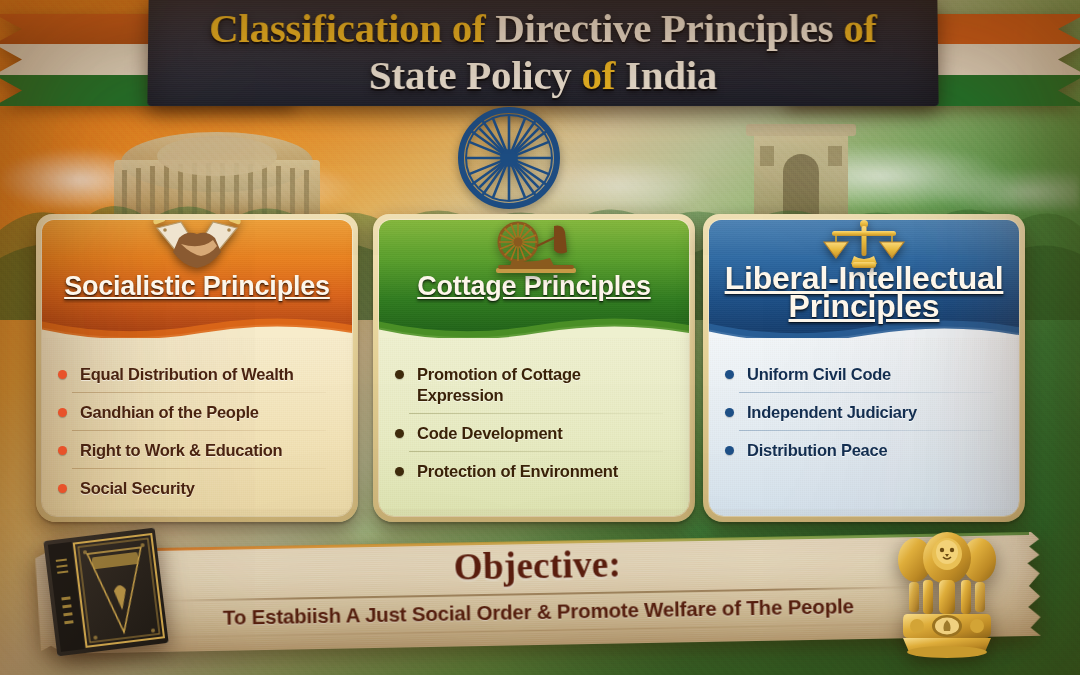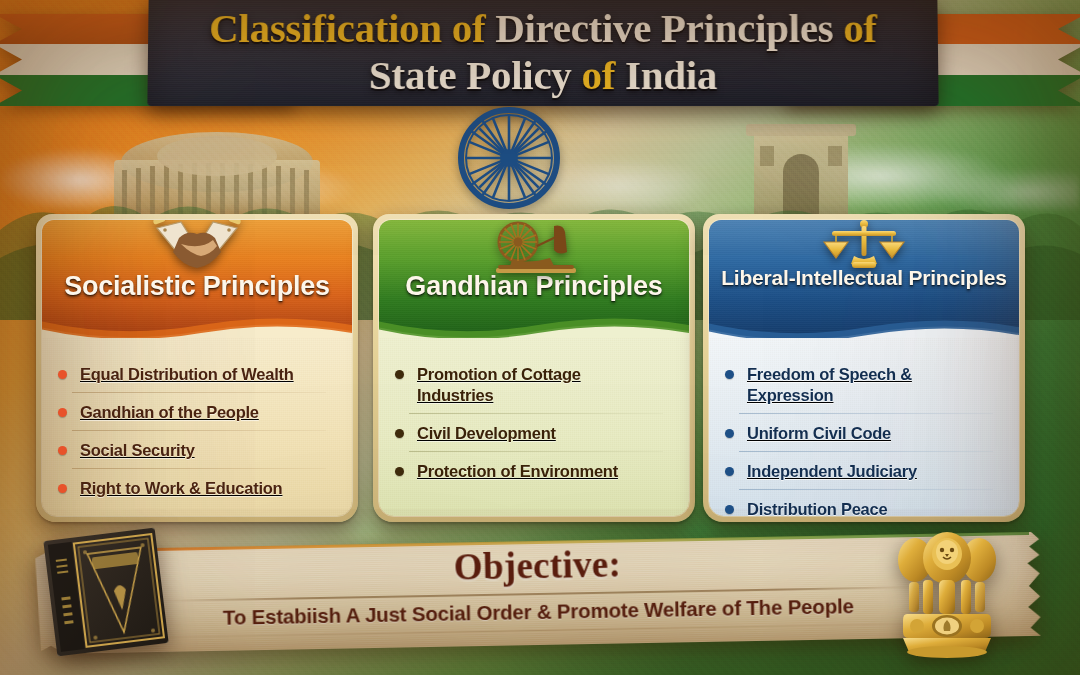--- a/index.html
+++ b/index.html
@@ -148,27 +148,27 @@
     position:absolute; left:10px; right:10px; top:52px;
     text-align:center;
     font-family:"Liberation Sans", sans-serif;
     font-weight:700;
     font-size:27px;
     line-height:29px;
     color:#fdf6ea;
     letter-spacing:-.2px;
     text-shadow: 0 2px 3px rgba(0,0,0,.6), 0 1px 0 rgba(0,0,0,.4);
     z-index:2;
-  }
-  .card.c3 .card-title { top:44px; font-size:21px; line-height:28px; }
+    text-decoration:underline;
+  }
+  .card.c3 .card-title { top:44px; font-size:32px; line-height:28px; }
 
   .card-body {
     position:absolute; left:0; right:0; top:118px; bottom:0;
     padding:26px 24px 12px 14px;
-    text-decoration:underline;
   }
   .c1 .card-body { background:linear-gradient(180deg,#f7eccb 0%, #f3e3b7 55%, #ecd9a6 100%); }
   .c2 .card-body { background:linear-gradient(180deg,#eef0cf 0%, #e8ecc3 55%, #dfe5b2 100%); }
   .c3 .card-body { background:linear-gradient(180deg,#f2f6f9 0%, #e3ecf3 55%, #d4e2ee 100%); }
   .body-grain {
     position:absolute; inset:0; opacity:.28; pointer-events:none;
     background-image:
       repeating-linear-gradient(0deg, rgba(255,255,255,.13) 0 1px, rgba(140,110,60,.07) 1px 2px),
       repeating-linear-gradient(90deg, rgba(255,255,255,.09) 0 1px, rgba(140,110,60,.05) 1px 2px);
   }
@@ -407,22 +407,22 @@
             <rect x="2" y="2" width="12" height="5" rx="2" transform="rotate(-20 8 4)" fill="#e8c96e"></rect>
             <rect x="78" y="2" width="12" height="5" rx="2" transform="rotate(20 84 4)" fill="#e8c96e"></rect>
           </svg>
           <div class="card-title">Socialistic Principles</div>
         </div>
         <div class="card-body">
           <div class="body-grain"></div>
           <ul class="bullets">
             <li>Equal Distribution of Wealth</li>
             <li>Gandhian of the People</li>
+            <li>Right to Work &amp; Education</li>
             <li>Social Security</li>
-            <li>Right to Work &amp; Education</li>
           </ul>
         </div>
       </div>
     </div>
 
     <div class="card c2">
       <div class="card-inner">
         <div class="card-head">
           <div class="head-bg"></div>
             <div class="head-grain"></div>
@@ -444,27 +444,27 @@
                   <line x1="8" y1="33" x2="44" y2="19"></line>
               </g>
               <circle cx="26" cy="26" r="4.5" fill="#8a5a1e"></circle>
               <path d="M45 30 L66 20" stroke="#7a4a18" stroke-width="2.2"></path>
               <path d="M62 10 q 9 -2 11 6 l 2 20 q -8 4 -13 -2 Z" fill="#7a4718"></path>
               <path d="M20 44 q 18 4 38 -2 l 4 8 q -24 6 -44 0 Z" fill="#8a5a1e"></path>
               <rect x="4" y="52" width="80" height="5" rx="2" fill="#c69a46"></rect>
               <rect x="6" y="49" width="76" height="4" rx="2" fill="#8a5a1e"></rect>
             </g>
           </svg>
-          <div class="card-title">Gandhian Principles</div>
+          <div class="card-title">Cottage Principles</div>
         </div>
         <div class="card-body">
           <div class="body-grain"></div>
           <ul class="bullets">
-            <li>Promotion of Cottage Industries</li>
-            <li>Civil Development</li>
+            <li>Promotion of Cottage Expression</li>
+            <li>Code Development</li>
             <li>Protection of Environment</li>
           </ul>
         </div>
       </div>
     </div>
 
     <div class="card c3">
       <div class="card-inner">
         <div class="card-head">
           <div class="head-bg"></div>
@@ -489,21 +489,20 @@
             <path d="M6 26 H30 L18 42 Z" fill="url(#gold1)" stroke="#b8842a" stroke-width="1.1"></path>
             <path d="M62 26 H86 L74 42 Z" fill="url(#gold1)" stroke="#b8842a" stroke-width="1.1"></path>
             <path d="M36 40 q 10 6 20 0 l 3 8 q -13 6 -26 0 Z" fill="url(#gold1)"></path>
             <rect x="34" y="46" width="24" height="6" rx="3" fill="url(#gold1)"></rect>
           </svg>
           <div class="card-title">Liberal-Intellectual Principles</div>
         </div>
         <div class="card-body">
           <div class="body-grain"></div>
           <ul class="bullets">
-            <li>Freedom of Speech &amp; Expression</li>
             <li>Uniform Civil Code</li>
             <li>Independent Judiciary</li>
             <li>Distribution Peace</li>
           </ul>
         </div>
       </div>
     </div>
   </div>
 
   <div class="objective">

